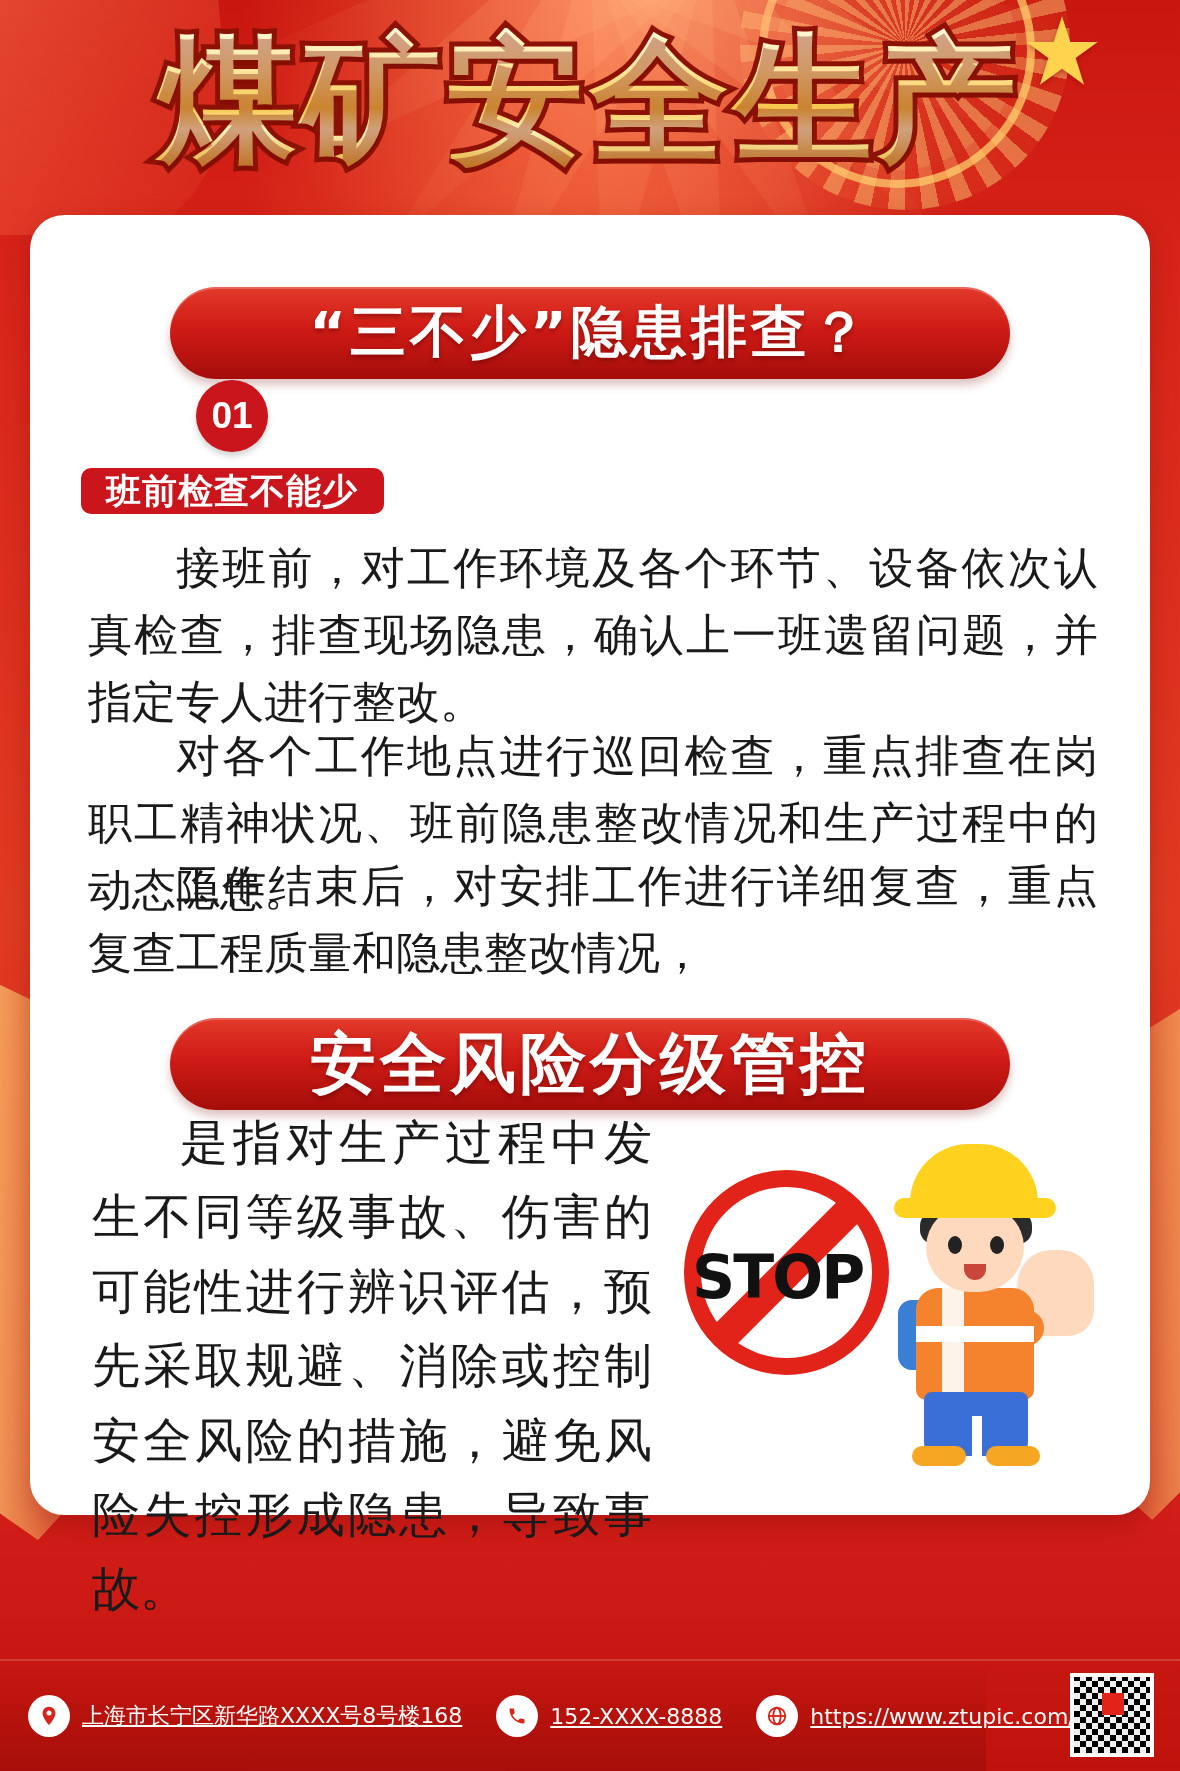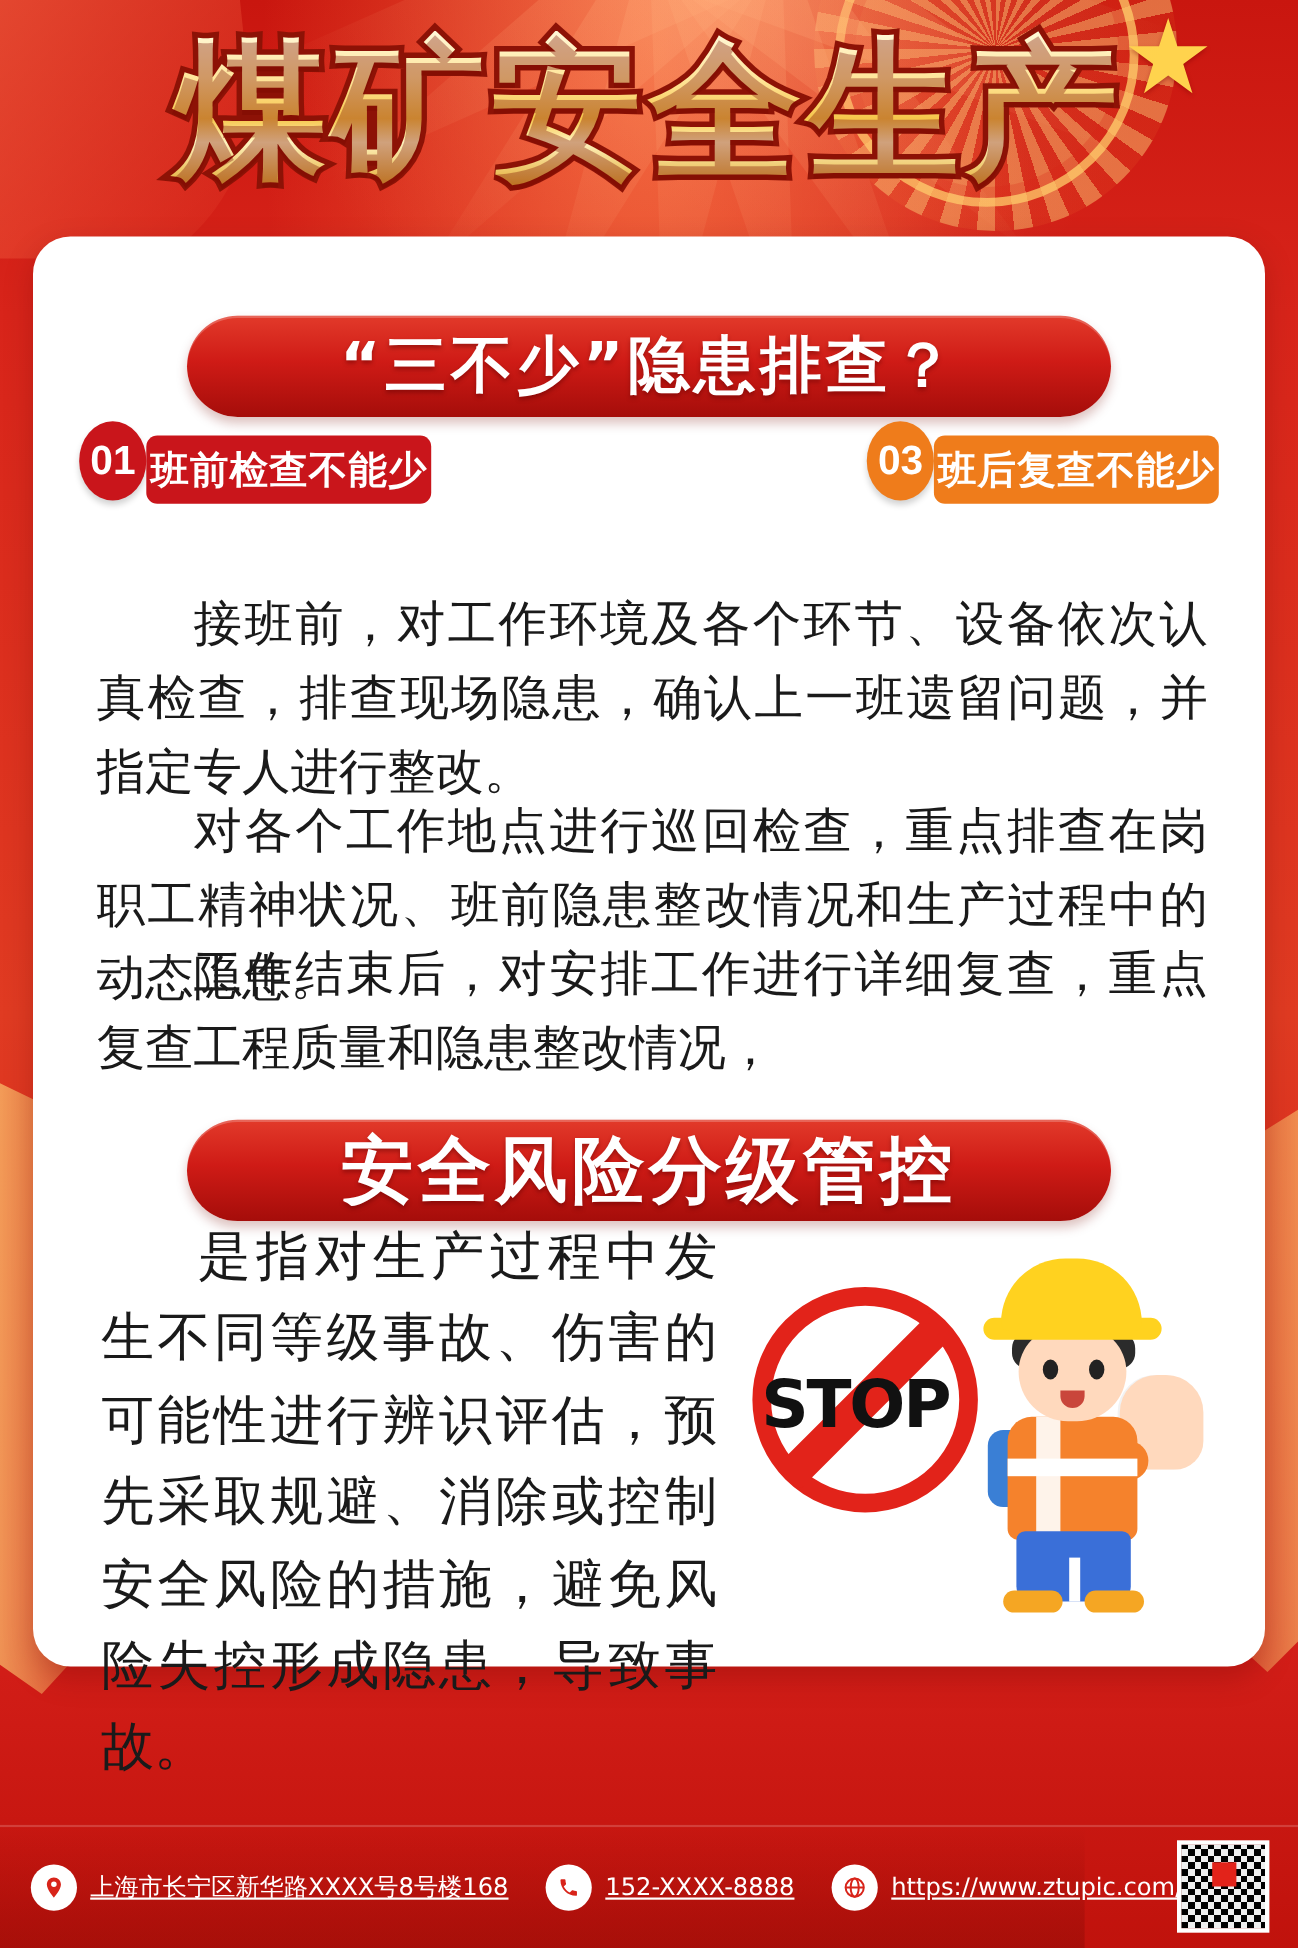--- a/index.html
+++ b/index.html
@@ -160,39 +160,39 @@
   .badges {
     position: absolute;
     left: 42px; top: 165px;
     width: 1036px;
     display: flex;
     justify-content: space-between;
   }
   .badge-col {
     width: 320px;
     display: flex;
-    flex-direction: row;
+    flex-direction: column;
     align-items: center;
   }
   .badge-circle {
     width: 72px; height: 72px;
     border-radius: 50%;
     color: #fff;
     font-size: 37px;
     font-weight: bold;
     display: flex;
     align-items: center;
     justify-content: center;
     font-family: "Liberation Sans", sans-serif;
     box-shadow: 0 4px 6px rgba(0,0,0,.18);
   }
   .badge-label {
     margin-top: 16px;
     width: 303px;
-    height: 62px;
+    height: 46px;
     border-radius: 10px;
     color: #fff;
     font-size: 35px;
     font-weight: bold;
     letter-spacing: 1px;
     display: flex;
     align-items: center;
     justify-content: center;
     font-family: "DejaVu Sans", "Liberation Sans", sans-serif;
   }
@@ -438,24 +438,20 @@
     <div class="pill pill-1">“三不少”隐患排查？</div>
 
     <div class="badges">
 
       <div class="badge-col">
         <div class="badge-circle" style="background:#c9151b">01</div>
         <div class="badge-label" style="background:#c9151b">班前检查不能少</div>
       </div>
 
 
-      <div class="badge-col">
-        <div class="badge-circle" style="background:#ef7c1b">03</div>
-        <div class="badge-label" style="background:#ef7c1b">班后复查不能少</div>
-      </div>
 
     </div>
 
     <div class="para para-2">对各个工作地点进行巡回检查，重点排查在岗职工精神状况、班前隐患整改情况和生产过程中的动态隐患。</div>
     <div class="para para-1">接班前，对工作环境及各个环节、设备依次认真检查，排查现场隐患，确认上一班遗留问题，并指定专人进行整改。</div>
     <div class="para para-3">工作结束后，对安排工作进行详细复查，重点复查工程质量和隐患整改情况，</div>
 
     <div class="pill pill-2">安全风险分级管控</div>
 
     <div class="para-risk">是指对生产过程中发生不同等级事故、伤害的可能性进行辨识评估，预先采取规避、消除或控制安全风险的措施，避免风险失控形成隐患，导致事故。</div>

